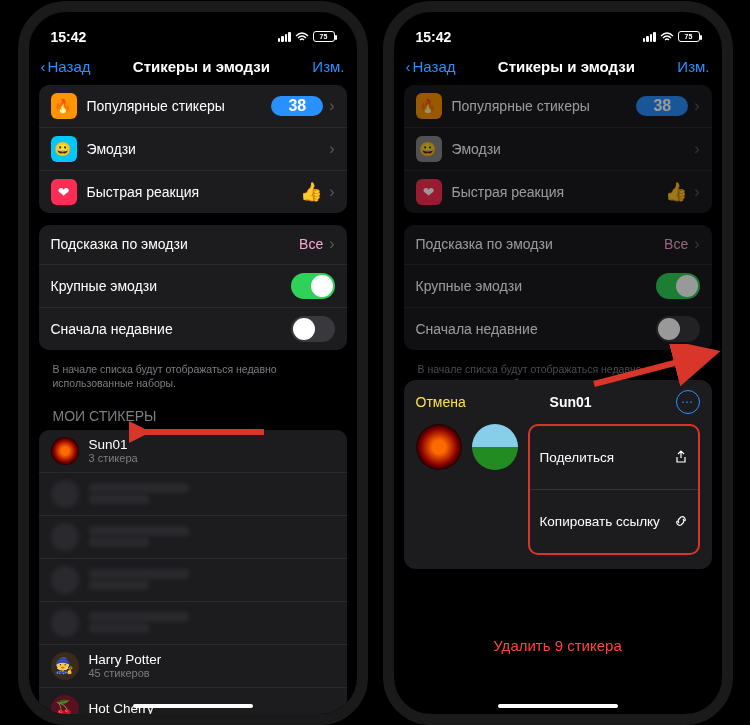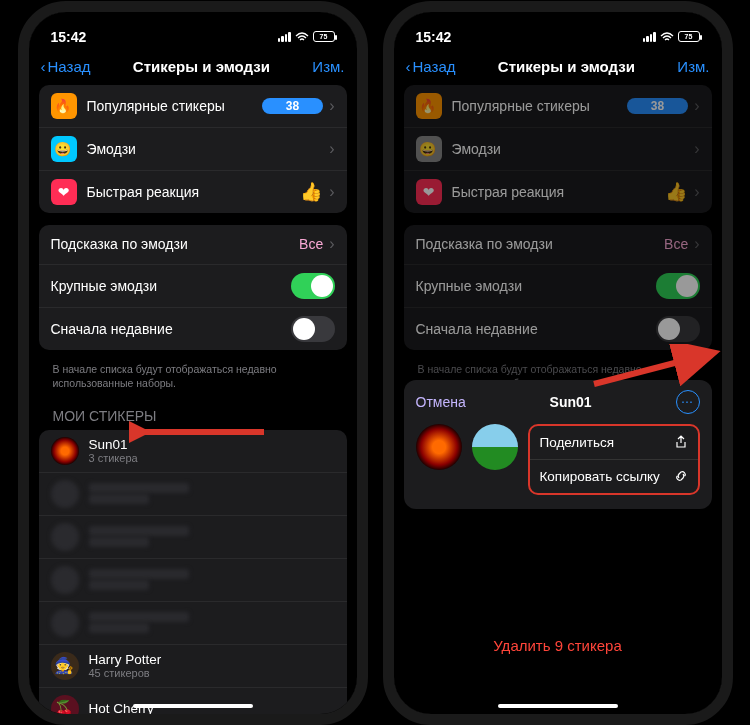--- a/index.html
+++ b/index.html
@@ -66,21 +66,21 @@
     display: flex; align-items: center; padding: 8px 12px; min-height: 40px;
     border-bottom: 0.5px solid #2a2a2c; font-size: 14px;
   }
   .row:last-child { border-bottom: none; }
   .row-icon {
     width: 26px; height: 26px; border-radius: 6px; margin-right: 10px;
     display:flex; align-items:center; justify-content:center; font-size:14px;
   }
   .row-label { flex: 1; }
   .row-value { color: #f9a8d4; font-size: 14px; }
-  .badge { background:#2990ff; color:#fff; border-radius:10px; padding:1px 24px; font-size:12px; font-weight:600;}
+  .badge { background:#2990ff; color:#fff; border-radius:10px; padding:1px 17px; font-size:16px; font-weight:600;}
   .chev { color:#5a5a5e; margin-left:6px; font-size:16px; }
   .toggle { width:44px; height:26px; border-radius:13px; position:relative; }
   .toggle.on{ background:#30d158; } .toggle.off{ background:#39393d;}
   .toggle::after{ content:""; position:absolute; width:22px; height:22px; background:#fff; border-radius:50%; top:2px; }
   .toggle.on::after{ right:2px; } .toggle.off::after{ left:2px; }
   .hint { color:#7d7d82; font-size:10.5px; line-height:1.35; padding: 0 14px 8px 14px; }
   .section-header { color:#7d7d82; font-size:14px; padding: 10px 14px 6px 14px; text-transform:uppercase; }
   .pack-row { display:flex; align-items:center; padding:7px 12px; border-bottom:0.5px solid #2a2a2c;}
   .pack-row:last-child{border-bottom:none;}
   .pack-thumb { width:28px; height:28px; border-radius:50%; margin-right:10px; display:flex; align-items:center; justify-content:center; }
@@ -95,29 +95,29 @@
     z-index: 60;
     pointer-events: none;
   }
   
   .menu-sheet {
     position:absolute; left:10px; right:10px; top:368px;
     background:#1c1c1e; border-radius:12px; padding:10px 12px 14px 12px;
     z-index:40;
   }
   .menu-head { display:flex; align-items:center; justify-content:space-between; margin-bottom:10px;}
-  .menu-cancel{ color:#c4b5fd; font-size:14px;}
+  .menu-cancel{ color:#fde047; font-size:14px;}
   .menu-title{ font-size:14px; font-weight:600; flex:1; text-align:center;}
   .menu-more{ width:24px; height:24px; border:1.5px solid #2990ff; border-radius:50%; color:#2990ff; display:flex; align-items:center; justify-content:center; font-size:12px; letter-spacing:1px;}
   .menu-body{ display:flex; gap:10px; }
   .sticker-prev{ width:46px; height:46px; border-radius:50%; }
   .action-box{
     flex:1; border:2.5px solid #d9362a; border-radius:10px; overflow:hidden;
   }
-  .action-row{ display:flex; justify-content:space-between; align-items:center; padding:9px 10px; font-size:13.5px; border-bottom:0.5px solid #333;}
+  .action-row{ display:flex; justify-content:space-between; align-items:center; padding:24px 10px; font-size:13.5px; border-bottom:0.5px solid #333;}
   .action-row:last-child{border-bottom:none;}
   .delete-btn { color:#ff453a; text-align:center; font-size:15px; position:absolute; bottom:60px; left:0; right:0;}
   .home-ind{ position:absolute; bottom:6px; left:50%; transform:translateX(-50%); width:120px; height:4px; background:#fff; border-radius:3px;}
   .thumbs-up{ font-size:18px;}
   .sun-thumb{ background: radial-gradient(circle, #ff6a00 20%, #8b0000 55%, #000 75%);}
   .house-thumb{ background: linear-gradient(#87ceeb 50%, #228b22 50%);}
 </style>
 </head>
 <body>
 

